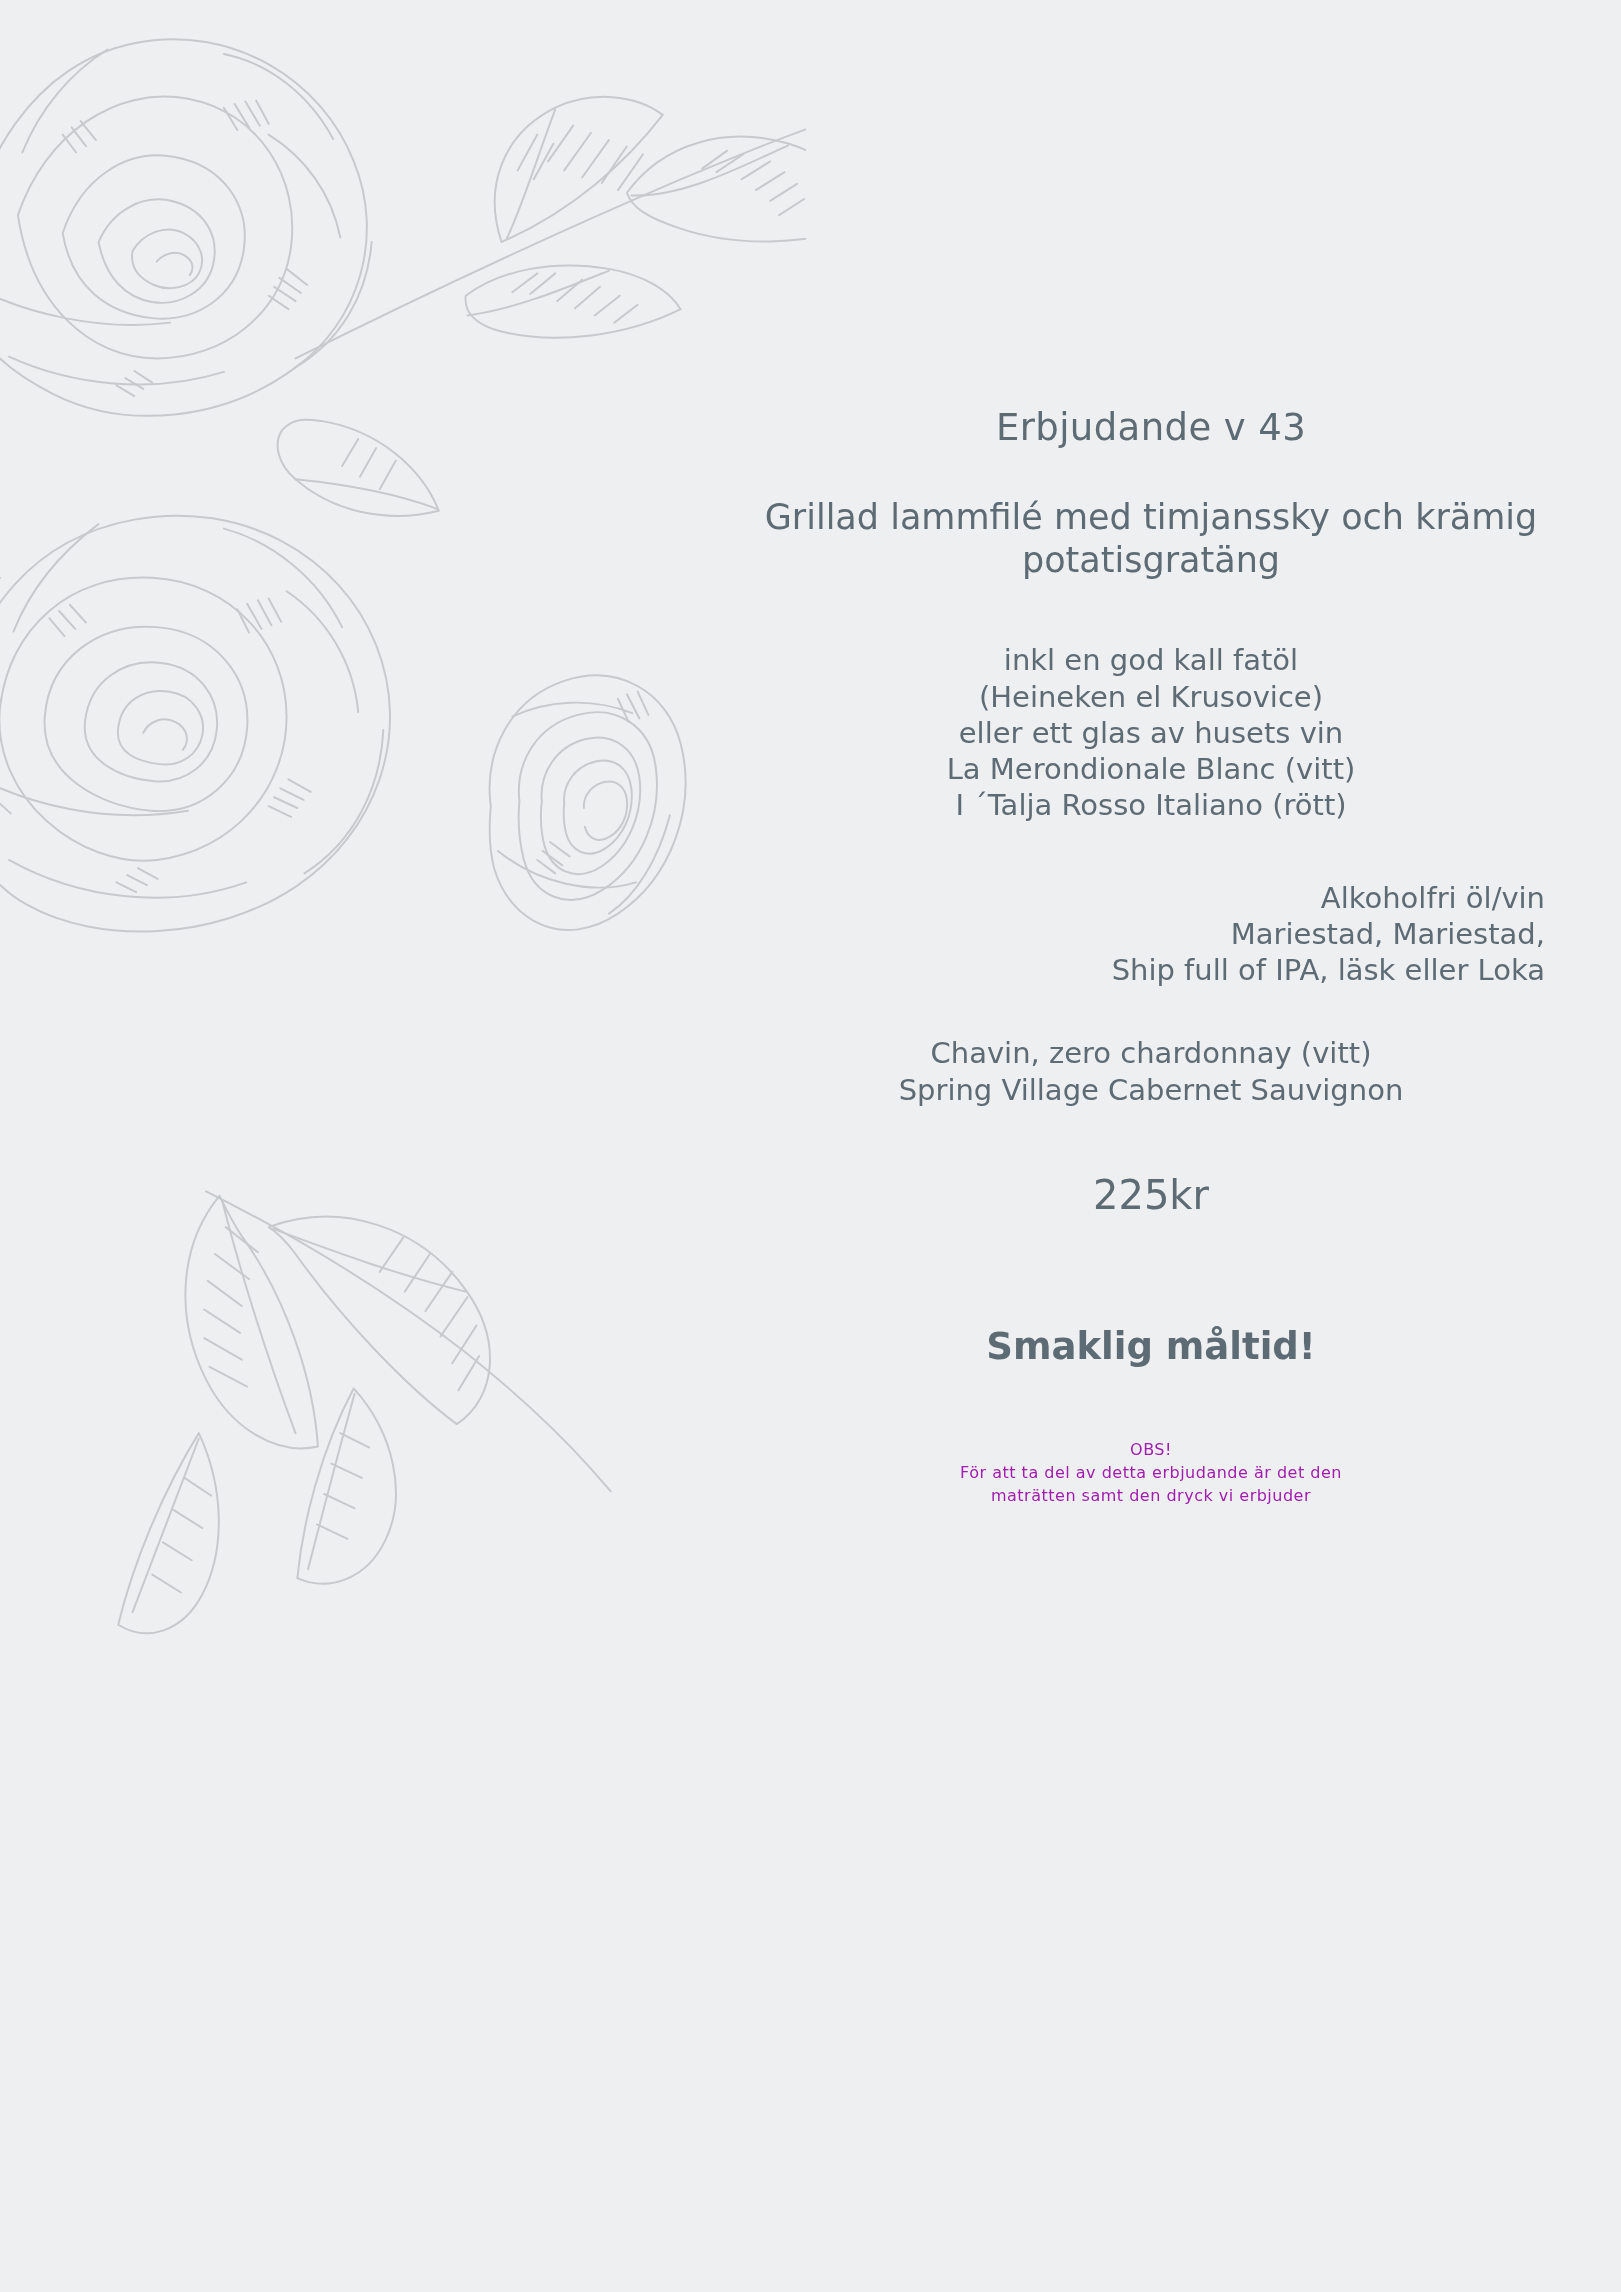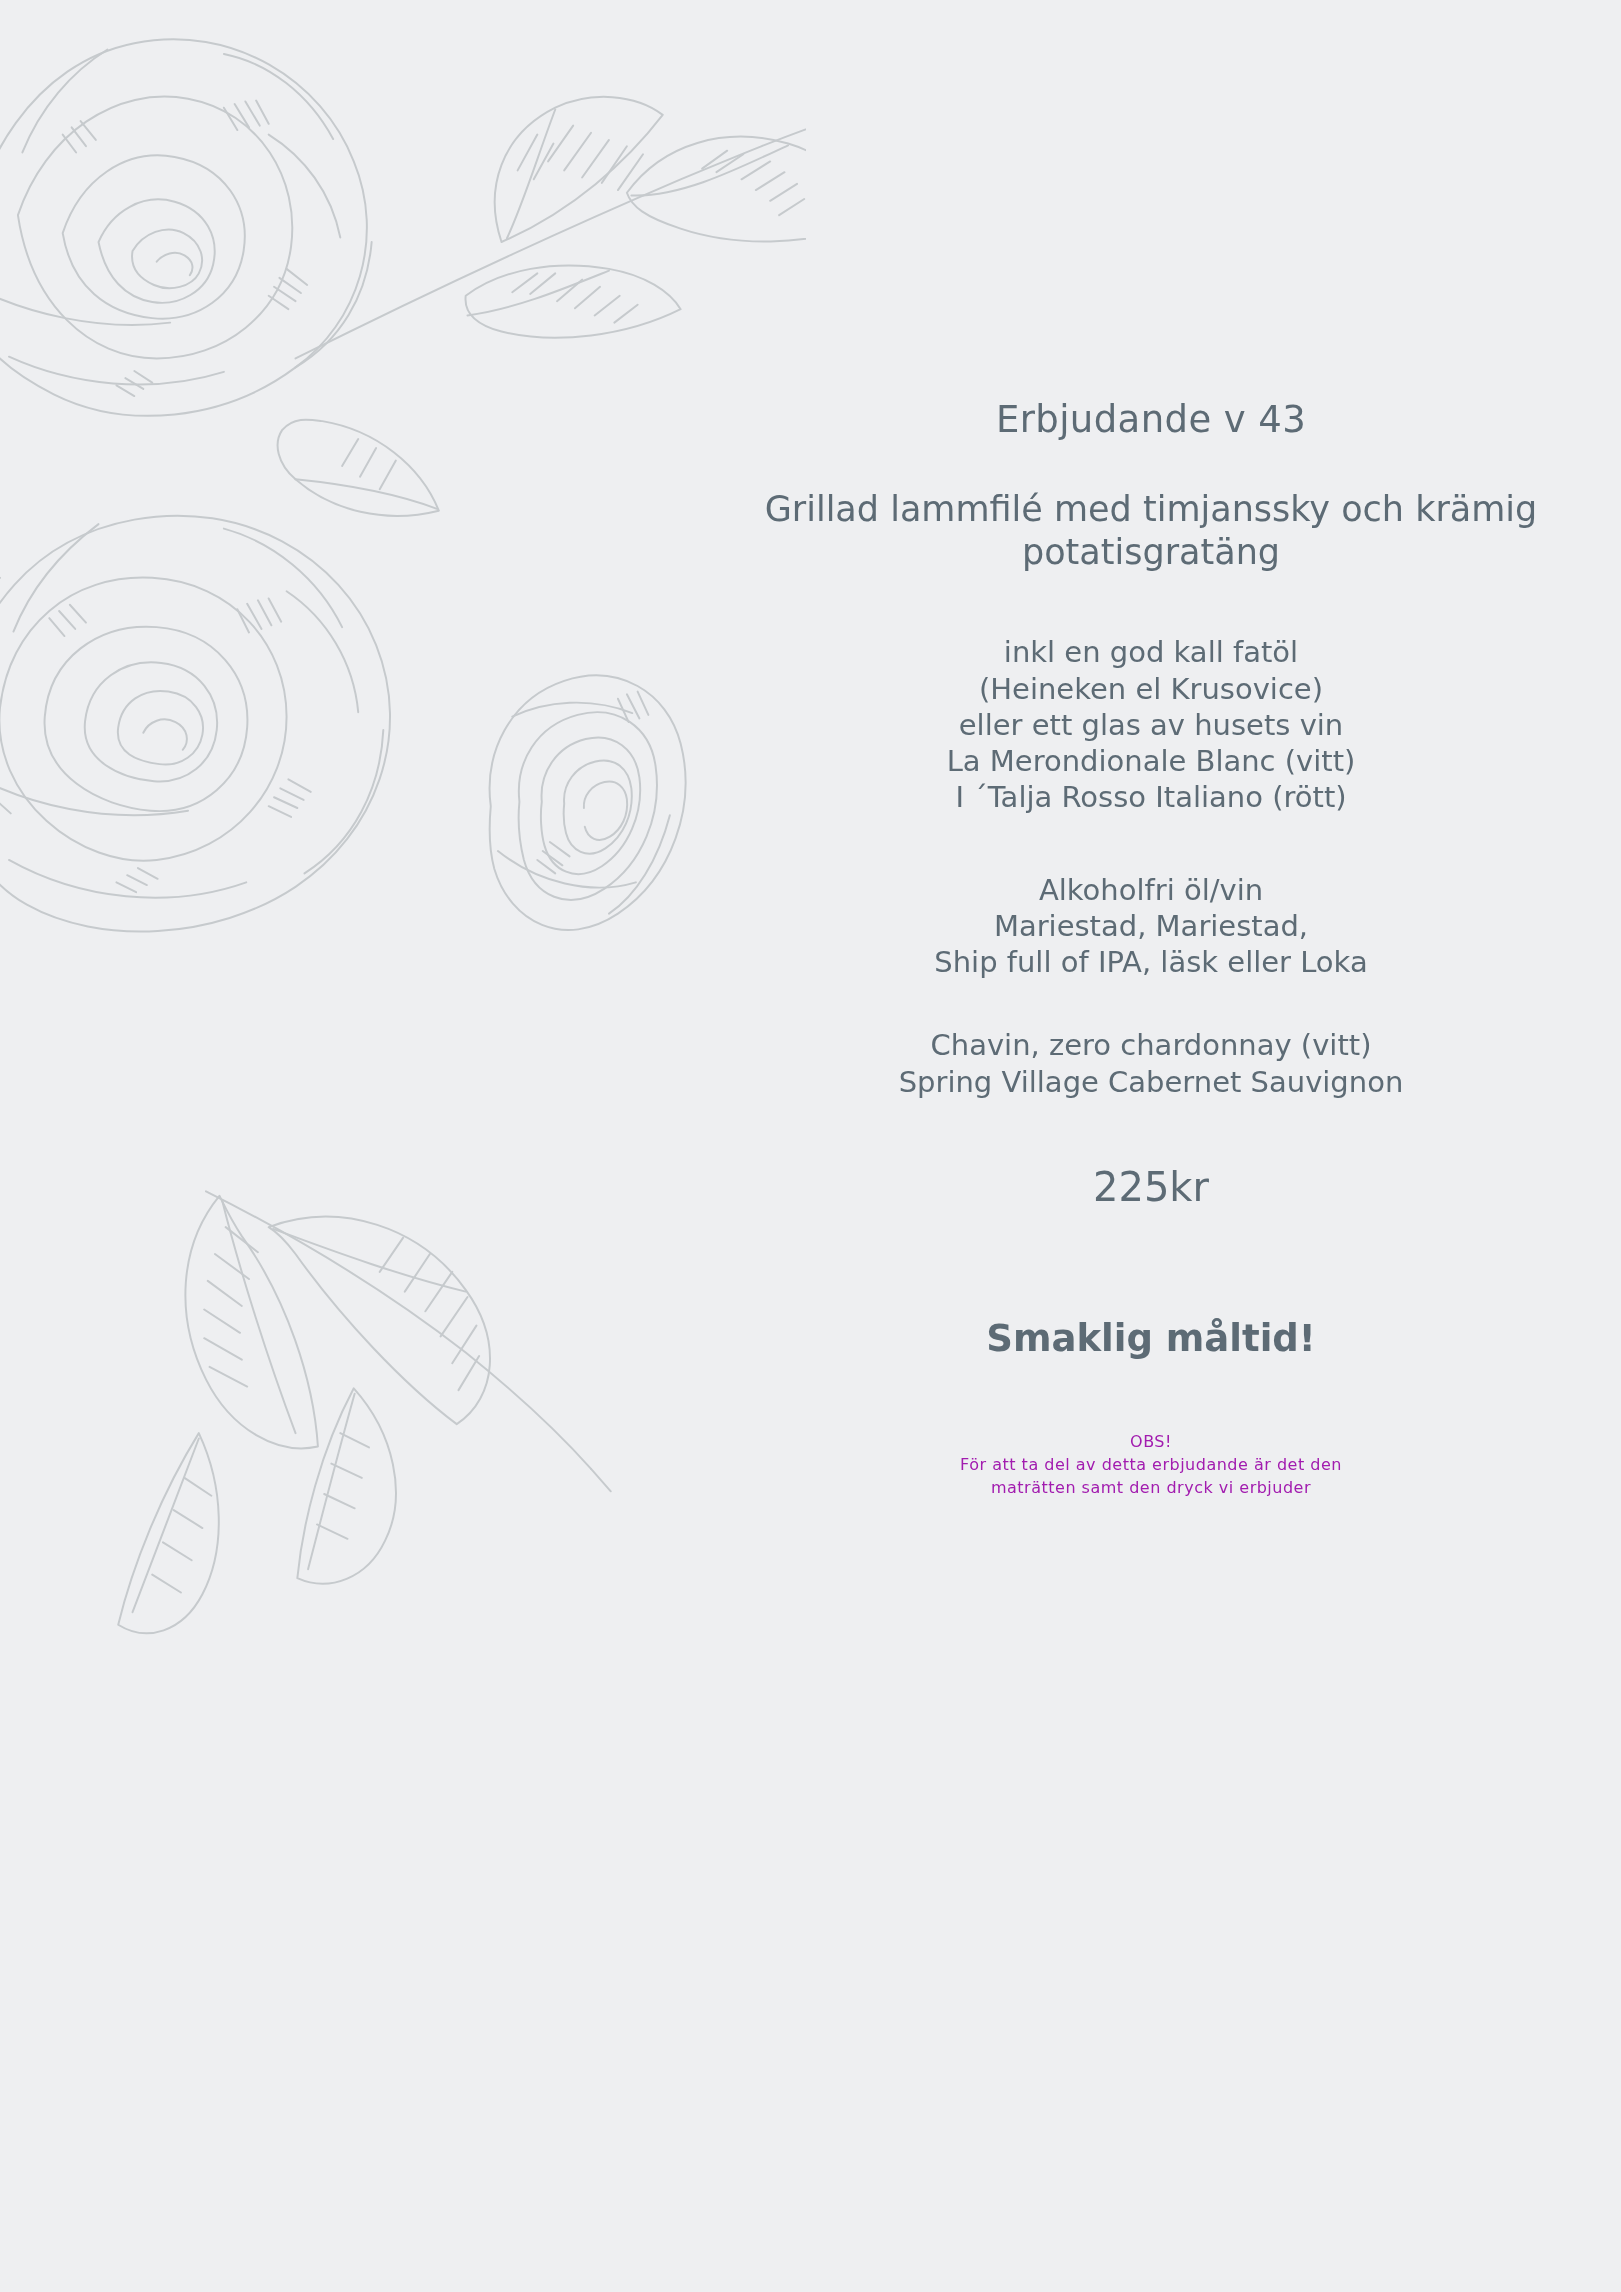--- a/index.html
+++ b/index.html
@@ -28,21 +28,21 @@
   .floral svg {
     display: block;
     width: 100%;
     height: 100%;
   }
 
   
   .menu {
     position: absolute;
     left: 757px;
-    top: 4px;
+    top: 12px;
     width: 788px;
     text-align: center;
   }
 
   .offer-title {
     font-size: 37px;
     letter-spacing: 0.4px;
     margin-top: 394px;
     color: #5d6b75;
     font-weight: 400;
@@ -59,21 +59,21 @@
   .block {
     margin-top: 52px;
     font-size: 29px;
     line-height: 1.25;
     font-weight: 400;
     color: #5d6b75;
   }
   .block .line { display: block; }
 
   .block.alc { margin-top: 61px; }
-  .block.nonalc { margin-top: 56px; }
+  .block.nonalc { margin-top: 56px; text-align: right; }
   .block.wines { margin-top: 47px; }
 
   .price {
     margin-top: 64px;
     font-size: 40px;
     color: #5d6b75;
     font-weight: 400;
   }
 
   .closing {

